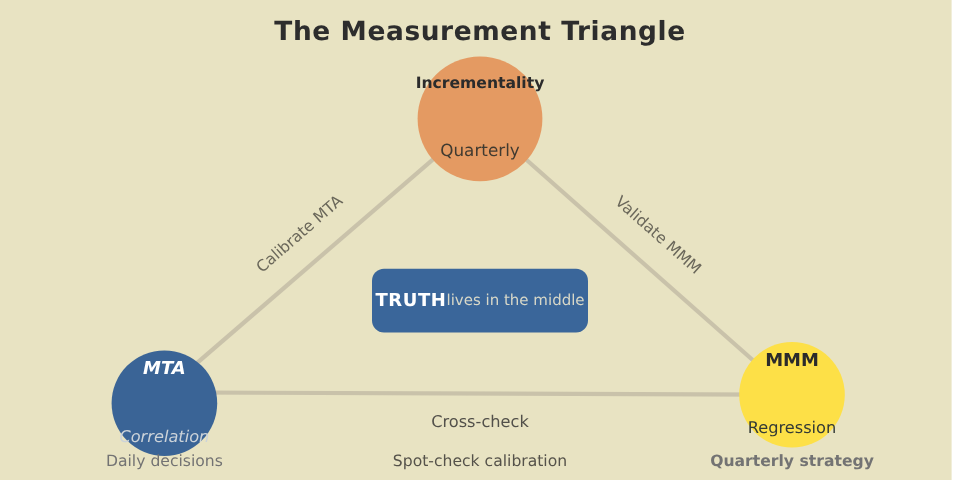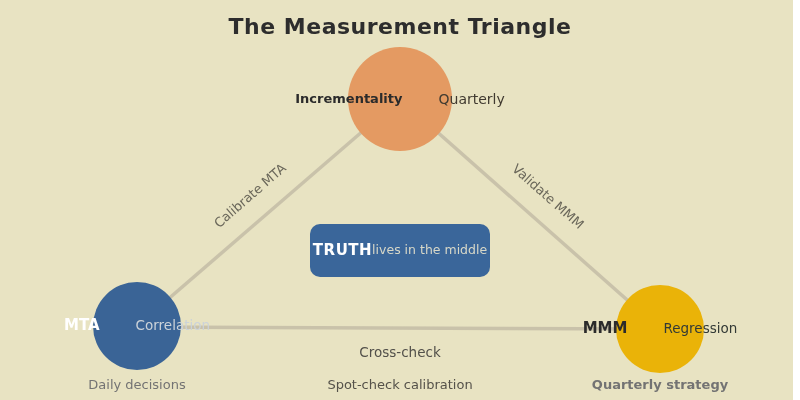--- a/index.html
+++ b/index.html
@@ -20,28 +20,28 @@
     font-weight: bold;
     color: #2d2d2d;
     letter-spacing: 0.5px;
   }
   svg.lines { position: absolute; top: 0; left: 0; }
   svg.lines line { stroke: #c9c2aa; stroke-width: 3.5; }
   .node {
     position: absolute;
     border-radius: 50%;
     display: flex;
-    flex-direction: row;
+    flex-direction: column;
     align-items: center;
     justify-content: center;
     line-height: 1.45;
     gap: 36px;
   }
   .node-top   { left: 348px; top: 47px;  width: 104px; height: 104px; }
-  .node-left  { left: 93px;  top: 282px; width: 88px;  height: 88px; }
+  .node-left  { left: 93px;  top: 292px; width: 88px;  height: 88px; font-style: italic; }
   .node-right { left: 616px; top: 285px; width: 88px;  height: 88px; }
   .node .label      { font-weight: bold; font-size: 13px; color: #2b2b2b; }
   .node-left .label, .node-right .label { font-size: 15px; }
   .node .sublabel   { font-size: 13.5px; }
   .node-top .label    { color: #2b2b2b; }
   .node-top .sublabel { color: #403a30; font-size: 14px; }
   .node-left .label    { color: #ffffff; }
   .node-left .sublabel { color: #ccd3d9; }
   .node-right .label    { color: #2b2b2b; }
   .node-right .sublabel { color: #333a36; }
@@ -107,21 +107,21 @@
   <div class="node node-top" style="background-color: rgb(228, 154, 98);">
     <div class="label">Incrementality</div>
     <div class="sublabel">Quarterly</div>
   </div>
 
   <div class="node node-left" style="background-color: rgb(58, 100, 150);">
     <div class="label">MTA</div>
     <div class="sublabel">Correlation</div>
   </div>
 
-  <div class="node node-right" style="background-color: #eab308;">
+  <div class="node node-right" style="background-color: #fde047;">
     <div class="label">MMM</div>
     <div class="sublabel">Regression</div>
   </div>
 
   <div class="truth-box" style="background-color: rgb(58, 102, 154);">
     <div class="label">TRUTH</div>
     <div class="sublabel">lives in the middle</div>
   </div>
 
   <div class="footnote footnote-left">Daily decisions</div>

